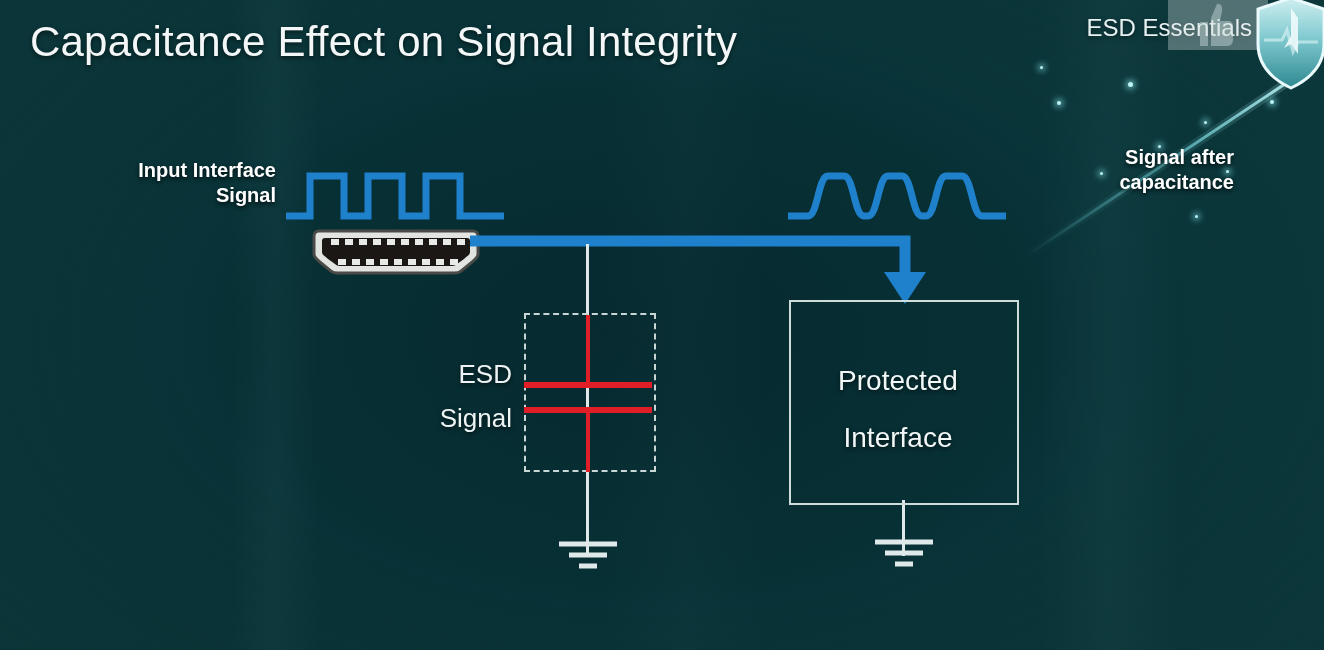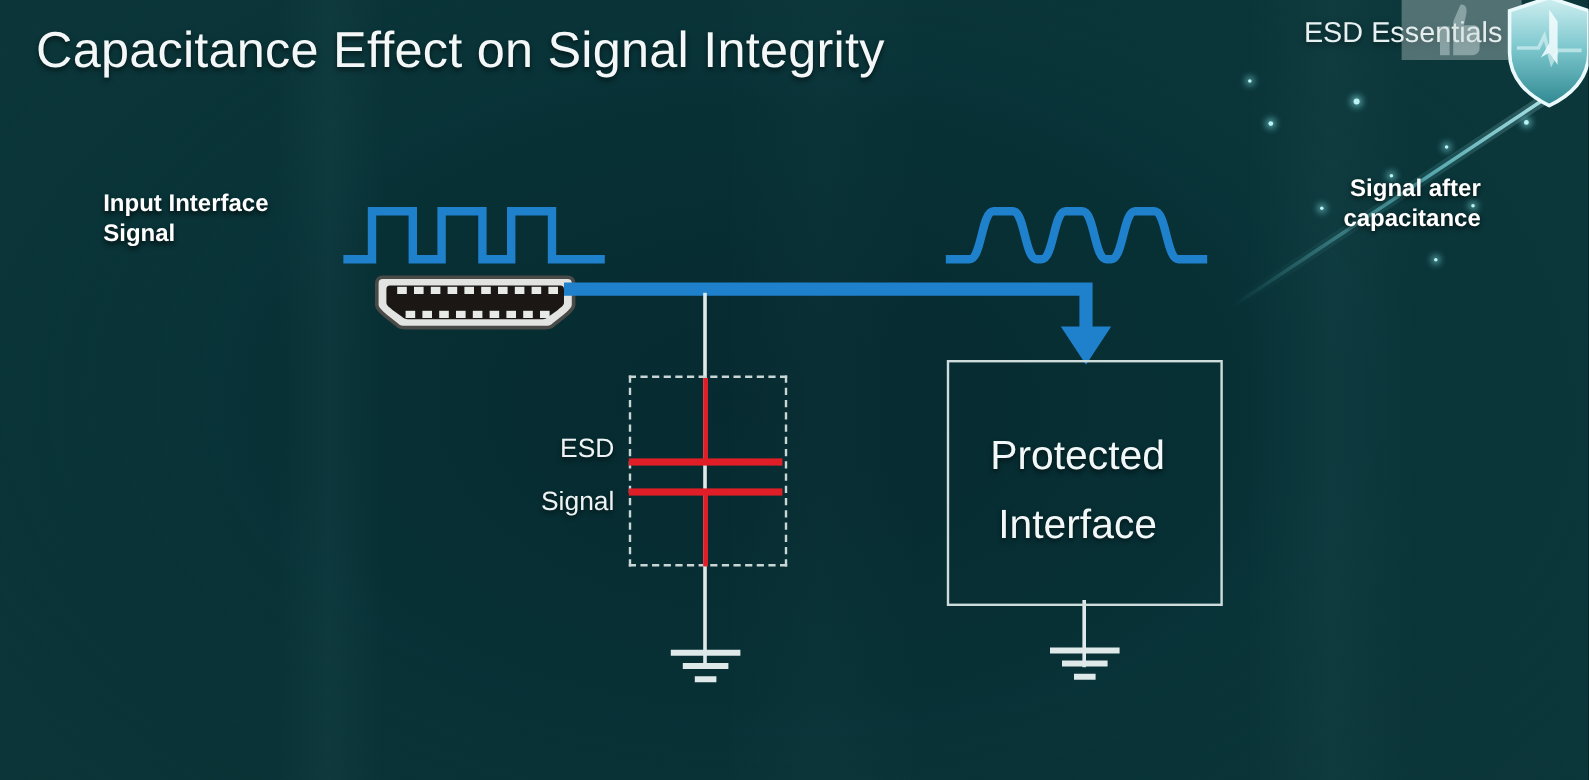--- a/index.html
+++ b/index.html
@@ -38,21 +38,21 @@
   #shield{position:absolute;left:1254px;top:-4px;width:74px;height:96px;}
 
   
   #comet{position:absolute;left:1020px;top:60px;width:304px;height:200px;pointer-events:none;}
   .spark{position:absolute;border-radius:50%;background:#bdf2f5;
     box-shadow:0 0 6px 2px rgba(140,240,245,.7);pointer-events:none;}
 
   
   .lbl{position:absolute;color:#ffffff;font-weight:700;font-size:20px;line-height:25px;
     text-shadow:0 2px 4px rgba(0,0,0,.75);}
-  #lbl-input{left:86px;top:158px;width:190px;}
+  #lbl-input{left:86px;top:158px;width:190px;text-align:right;}
   #lbl-output{left:1024px;top:145px;width:210px;text-align:right;}
 
   
   #wave-in{position:absolute;left:286px;top:168px;width:222px;height:56px;}
   #wave-out{position:absolute;left:788px;top:168px;width:222px;height:56px;}
 
   
   #hdmi{position:absolute;left:311px;top:228px;width:170px;height:48px;}
 
   
@@ -62,29 +62,29 @@
 
   
   #esd-box{position:absolute;left:524px;top:313px;width:132px;height:159px;
     border:2px dashed #c8d6d6;box-sizing:border-box;}
   
   #cap-lead-top{position:absolute;left:586px;top:315px;width:4px;height:72px;background:#e01e27;}
   #cap-lead-bot{position:absolute;left:586px;top:410px;width:4px;height:62px;background:#e01e27;}
   #cap-plate-top{position:absolute;left:524px;top:382px;width:128px;height:6px;background:#e01e27;}
   #cap-plate-bot{position:absolute;left:524px;top:407px;width:128px;height:6px;background:#e01e27;}
 
-  .esd-text{position:absolute;color:#eef4f4;font-size:22px;line-height:44px;text-align:right;
+  .esd-text{position:absolute;color:#eef4f4;font-size:26px;line-height:44px;text-align:right;
     text-shadow:0 2px 4px rgba(0,0,0,.6);}
   #esd-label{left:380px;top:352px;width:132px;}
 
   
   #pc-box{position:absolute;left:789px;top:300px;width:230px;height:205px;
     border:2px solid #cfdcdc;box-sizing:border-box;}
   #pc-text{position:absolute;left:789px;top:352px;width:218px;text-align:center;
-    color:#f2f7f7;font-size:34px;line-height:57px;text-shadow:0 2px 4px rgba(0,0,0,.6);}
+    color:#f2f7f7;font-size:28px;line-height:57px;text-shadow:0 2px 4px rgba(0,0,0,.6);}
 
   
   .gnd{position:absolute;width:80px;height:40px;}
   #gnd-cap{left:548px;top:536px;}
   #gnd-box{left:864px;top:534px;}
 </style>
 </head>
 <body>
 
 <div id="stage">

